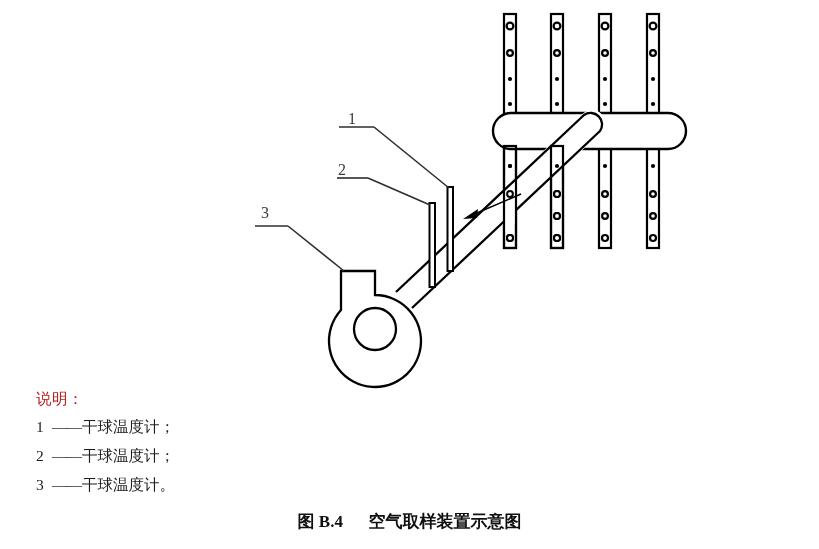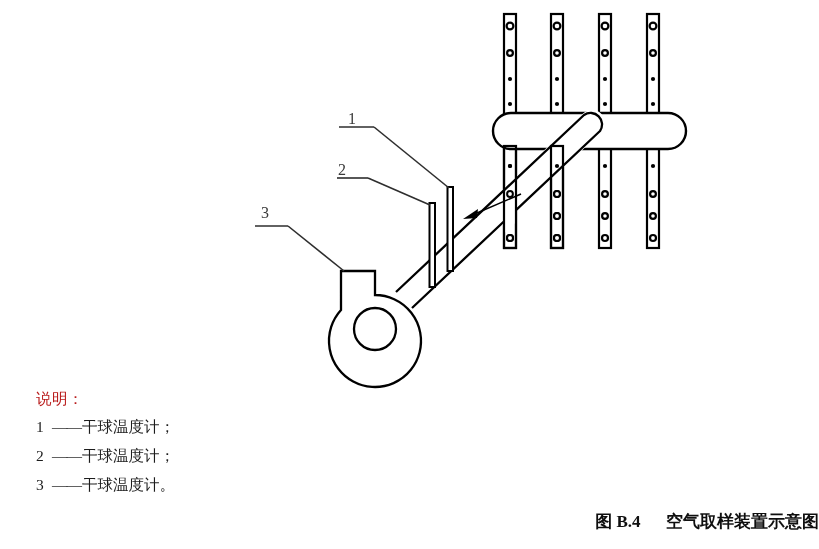--- a/index.html
+++ b/index.html
@@ -69,21 +69,21 @@
   .legend-text {
     display: inline-block;
   }
 
   
   #figure-caption {
     position: absolute;
     left: 0;
     top: 510px;
     width: 819px;
-    text-align: right;
+    text-align: center;
     font-size: 17px;
     color: #0f0f0f;
     white-space: nowrap;
   }
   .caption-number {
     font-weight: bold;
   }
   .caption-gap {
     display: inline-block;
     width: 17px;

